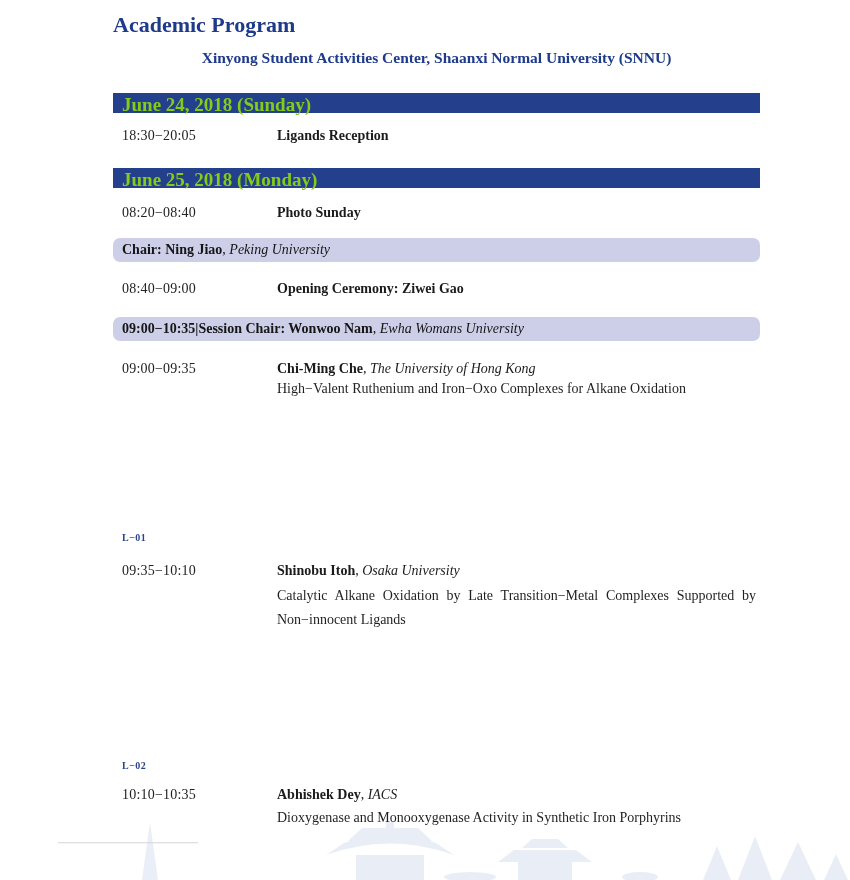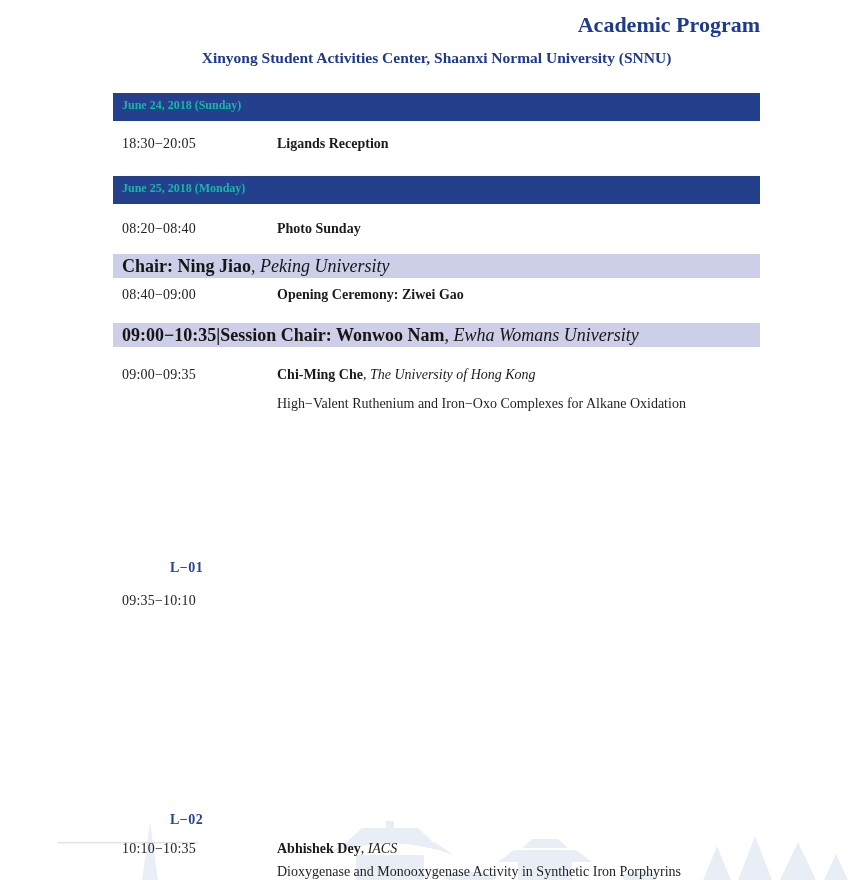--- a/index.html
+++ b/index.html
@@ -18,88 +18,89 @@
   }
   .page{position:relative;width:850px;height:880px;overflow:hidden;background:#fff;}
 
   
   .watermark{position:absolute;left:0;bottom:0;z-index:0;pointer-events:none;}
 
   .content{position:relative;z-index:1;width:647px;margin-left:113px;}
 
   .page-title{
     margin:0;padding-top:11px;
-    text-align:right;
+    text-align:left;
     font-size:22px;font-weight:bold;line-height:28px;
     color:var(--heading_text);
   }
   .page-subtitle{
     margin:0;margin-top:9px;
     text-align:center;
     font-size:15.5px;font-weight:bold;line-height:20px;
     color:var(--heading_text);
   }
 
   .datebar{
     margin-top:25px;
     background:var(--navy);
-    color:#14b8a6;
-    font-size:12px;font-weight:bold;
-    height:28px;line-height:24px;
+    color:#84cc16;
+    font-size:19px;font-weight:bold;
+    height:20px;line-height:24px;
     padding-left:9px;
   }
   .datebar.second{margin-top:24px;}
 
   .row{
     display:flex;
     padding-left:9px;
     font-size:14px;line-height:17px;
   }
   .time{flex:0 0 155px;letter-spacing:0.2px;color:#222;}
   .evlabel{flex:1;}
   .bold{font-weight:bold;}
 
   .r-registration{margin-top:9px;}
   .r-welcome{margin-top:14px;}
   .r-photo{margin-top:16px;}
-  .r-opening{margin-top:8px;align-items:flex-end;}
+  .r-opening{margin-top:18px;align-items:flex-end;}
 
   .chairbar,.sessionbar{
     background:var(--lavender);
     height:24px;line-height:24px;
     padding-left:9px;
-    font-size:18px;color:#151515;
+    font-size:14px;color:#151515;
     white-space:nowrap;
+    border-radius:7px;
   }
   .chairbar{margin-top:17px;}
   .sessionbar.s1{margin-top:20px;}
   .sb-bold{font-weight:bold;}
   .sb-affil{font-style:italic;}
 
   .entry{
     display:flex;
     padding-left:9px;
     font-size:14px;line-height:17px;
   }
-  .entry .left{flex:0 0 155px;display:flex;flex-direction:column;gap:24px;}
+  .entry .left{flex:0 0 155px;display:flex;flex-direction:column;}
   .entry .right{flex:1;padding-right:4px;}
   .code{
     font-weight:bold;color:var(--code_blue);
-    font-size:14px;letter-spacing:0.5px;margin-left:48px;
+    font-size:10px;letter-spacing:0.5px;
   }
   .speaker{font-weight:bold;}
   .affil{font-style:italic;}
   .ltitle{
     text-align:justify;
     line-height:24px;
     color:#1f1f1f;
   }
 
-  .e1{margin-top:19px;} .e1 .code{margin-top:14px;} .e1 .ltitle{margin-top:9px;}
-  .e2{margin-top:16px;} .e2 .code{margin-top:40px;} .e2 .ltitle{margin-top:5px;}
+  .e1{margin-top:19px;} .e1 .code{margin-top:14px;} .e1 .ltitle{}
+  .e2{margin-top:16px;justify-content:center;} .e2 .code{margin-top:40px;} .e2 .ltitle{margin-top:5px;}
   .e3{margin-top:12px;} .e3 .ltitle{margin-top:3px;}
 </style>
 </head>
 <body>
 
 <div class="page">
 
   <svg class="watermark" width="850" height="130" viewBox="0 0 850 130">
     <rect x="58" y="92" width="140" height="1.4" fill="#c9c9c9" opacity="0.55"></rect>
     <g fill="#ccd6ec" opacity="0.42">
@@ -168,20 +169,26 @@
         </div>
         <div class="ltitle">High−Valent Ruthenium and Iron−Oxo Complexes for Alkane Oxidation</div>
       </div>
     </div>
 
     <div class="entry e2">
       <div class="left">
         <div class="time">09:35−10:10</div>
         <div class="code">L−02</div>
       </div>
+      <div class="right">
+        <div class="speakerline">
+          <span class="speaker">Shinobu Itoh</span><span>, </span><span class="affil">Osaka University</span>
+        </div>
+        <div class="ltitle">Catalytic Alkane Oxidation by Late Transition−Metal Complexes Supported by Non−innocent Ligands</div>
+      </div>
     </div>
 
     <div class="entry e3">
       <div class="left">
         <div class="time">10:10−10:35</div>
 
       </div>
       <div class="right">
         <div class="speakerline">
           <span class="speaker">Abhishek Dey</span><span>, </span><span class="affil">IACS</span>

